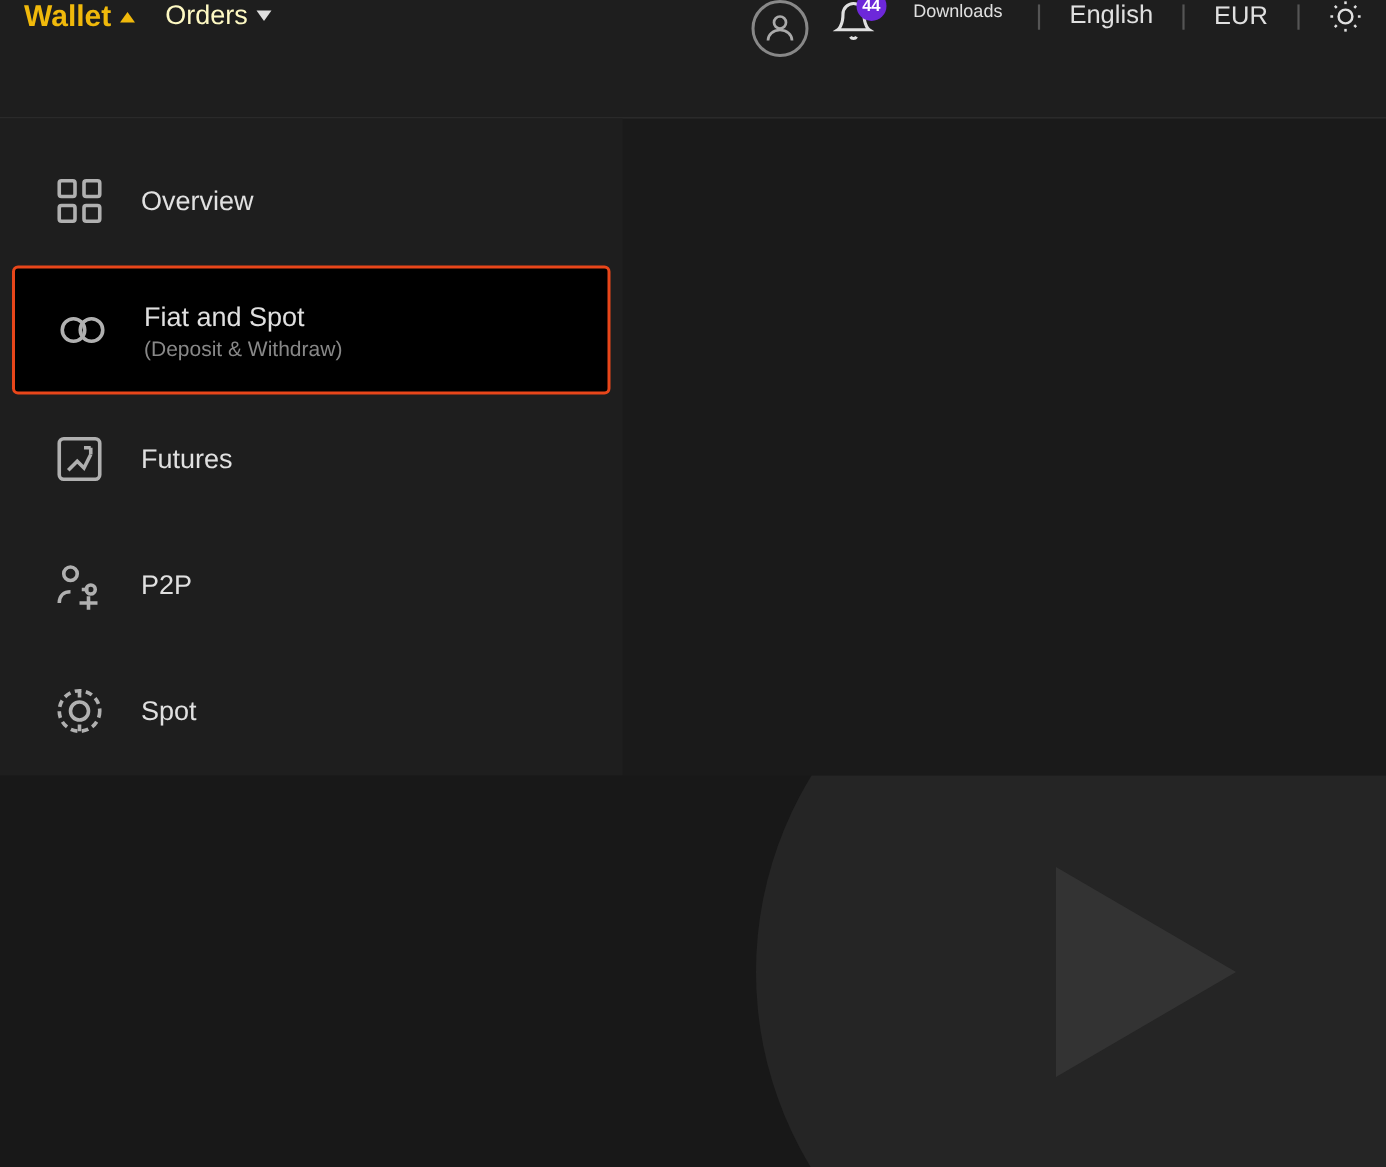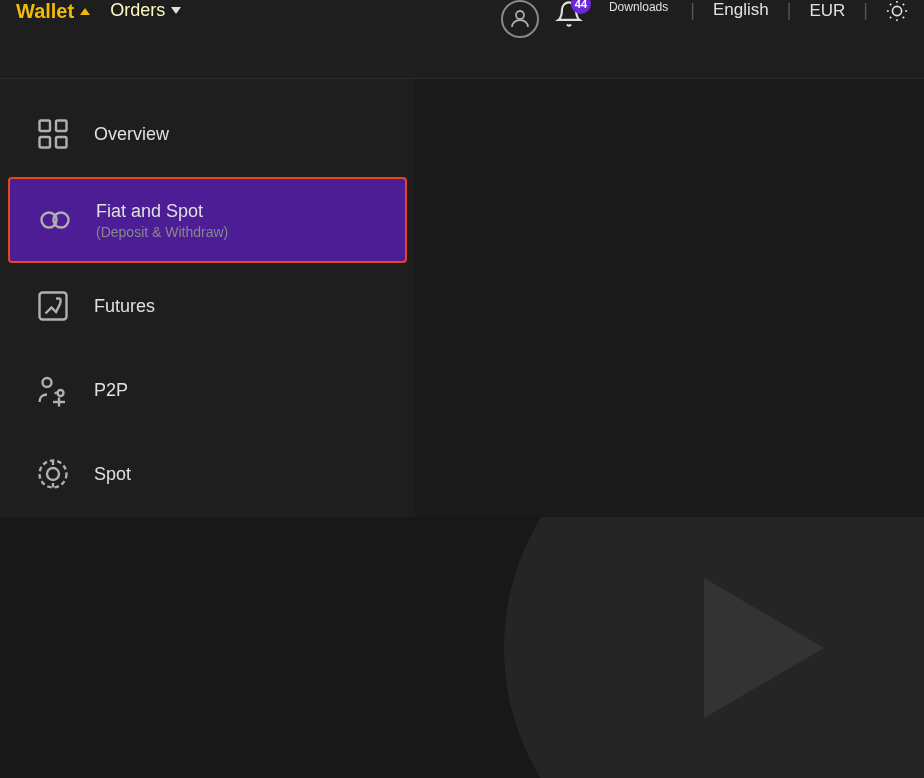--- a/index.html
+++ b/index.html
@@ -165,21 +165,21 @@
       align-items: center;
       padding: 20px 24px;
       cursor: pointer;
       border-radius: 4px;
       gap: 20px;
       margin: 2px 8px;
     }
 
     .sidebar-item.active {
       border: 2px solid #e8461a;
-      background-color: #4c1d95;
+      background-color: #000000;
       margin: 2px 8px;
     }
 
     .sidebar-icon {
       width: 42px;
       height: 42px;
       min-width: 42px;
       display: flex;
       align-items: center;
       justify-content: center;

